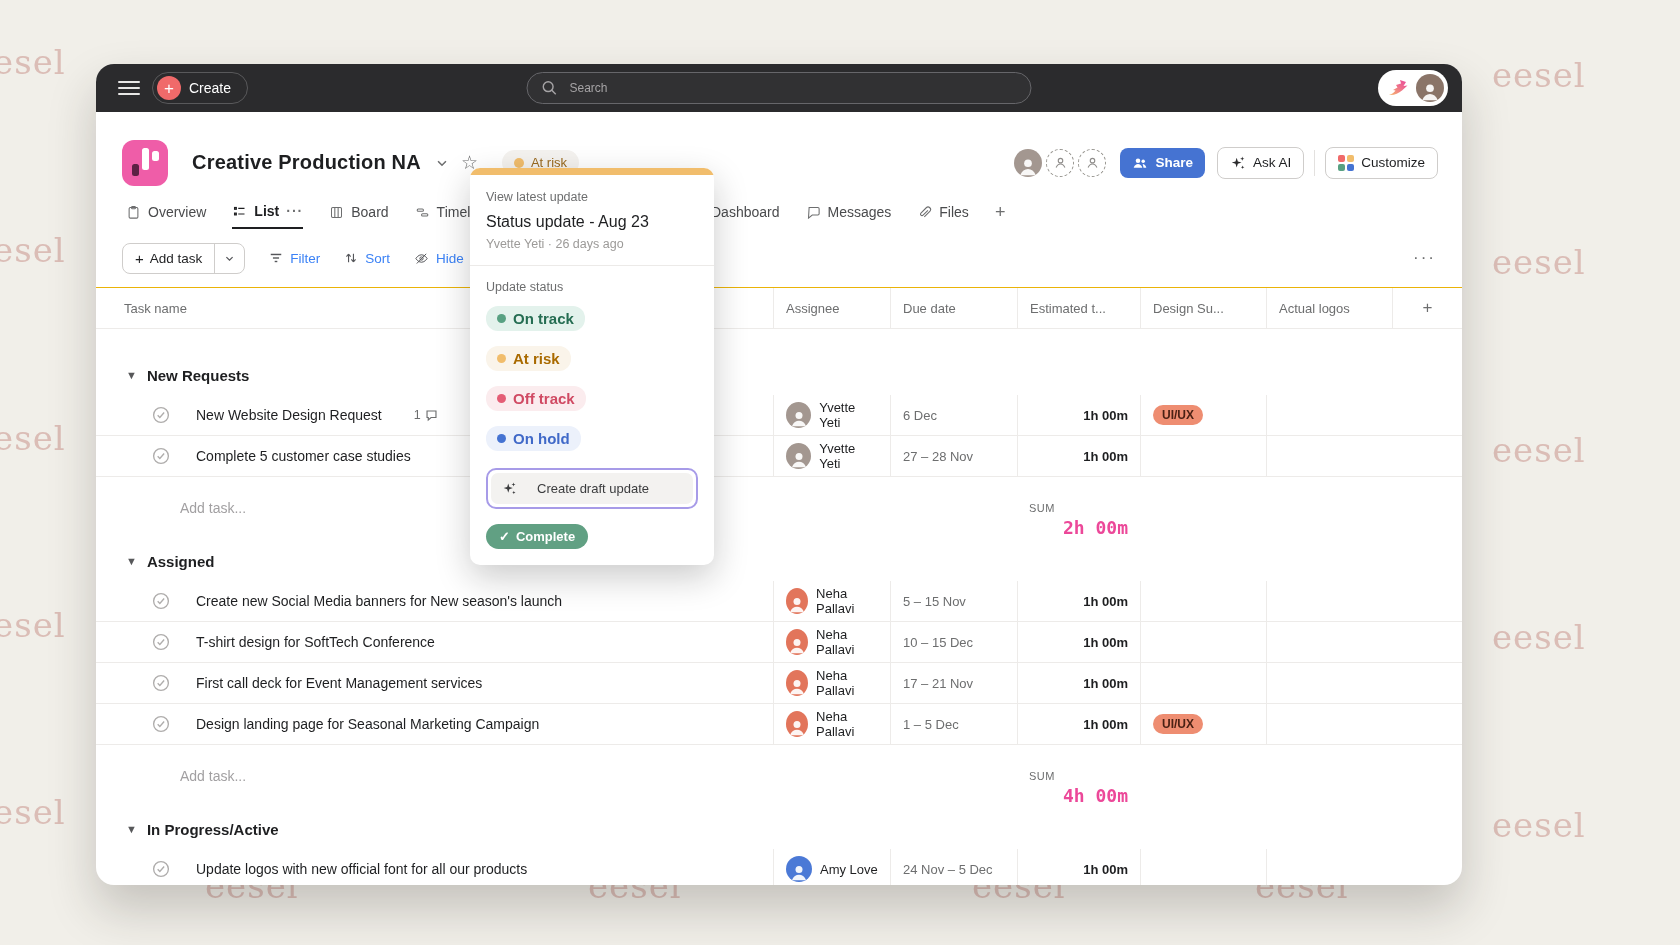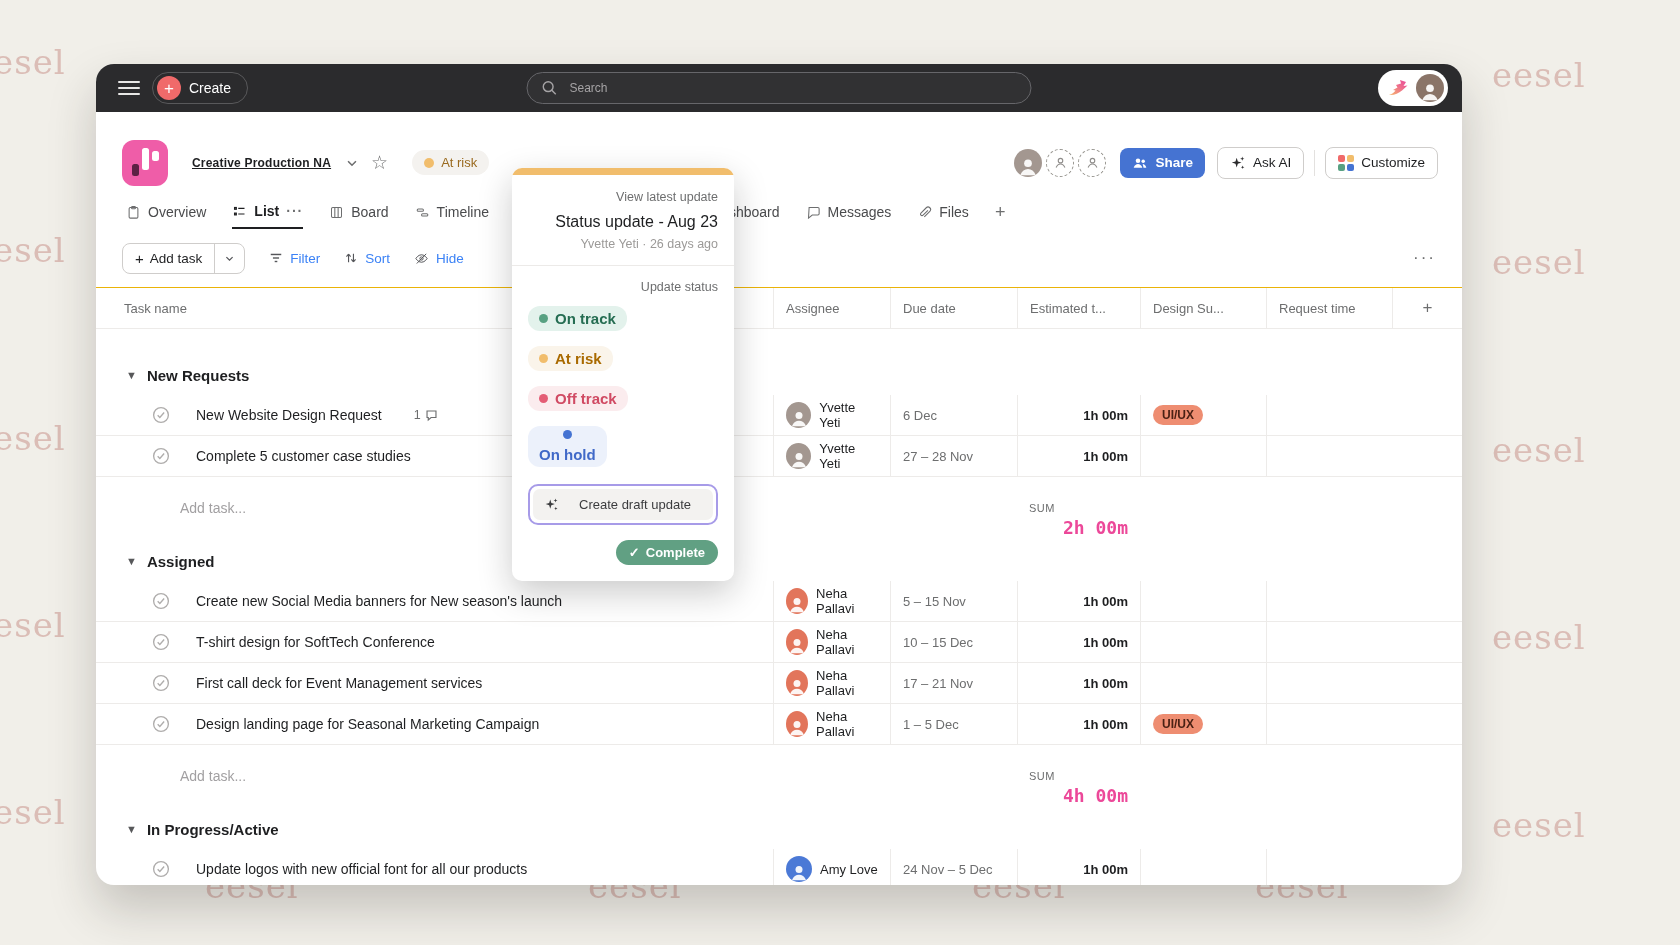--- a/index.html
+++ b/index.html
@@ -30,21 +30,21 @@
                 font-family:"Liberation Sans",sans-serif;}
   .search input::placeholder{color:#a5a3a5;}
   .tb-right{margin-left:auto;background:#fff;border-radius:18px;height:36px;display:flex;align-items:center;
             gap:4px;padding:0 4px 0 8px;}
   .avatar{width:28px;height:28px;border-radius:50%;display:flex;align-items:flex-end;justify-content:center;overflow:hidden;}
 
   
   .proj-header{height:83px;box-sizing:border-box;padding:18px 24px 0 26px;display:flex;align-items:center;}
   .proj-icon{width:46px;height:46px;border-radius:12px;display:flex;align-items:center;justify-content:center;gap:3px;}
   .proj-icon .bar{border-radius:2.5px;}
-  .proj-title{font-size:12px;font-weight:700;margin-left:24px;letter-spacing:.2px;text-decoration:underline;}
+  .proj-title{font-size:20px;font-weight:700;margin-left:24px;letter-spacing:.2px;}
   .hdr-ico{margin-left:14px;color:#6d6e6f;cursor:pointer;}
   .star{font-size:19px;color:#6d6e6f;margin-left:12px;cursor:pointer;}
   .badge{margin-left:24px;display:flex;align-items:center;gap:7px;background:#f4f2ef;border-radius:14px;
          padding:5px 12px;font-size:13px;color:#9a6a1f;cursor:pointer;}
   .dot{width:10px;height:10px;border-radius:50%;}
   .hdr-right{margin-left:auto;display:flex;align-items:center;}
   .av-stack{display:flex;align-items:center;margin-right:14px;}
   .av-stack .avatar{margin-left:2px;}
   .av-dashed{width:28px;height:28px;border-radius:50%;border:1.5px dashed #97958f;box-sizing:border-box;
              display:flex;align-items:center;justify-content:center;margin-left:4px;}
@@ -91,22 +91,22 @@
   .est{justify-content:flex-end;font-size:13px;font-weight:600;}
   .tagpill{font-size:12px;font-weight:600;border-radius:10px;padding:3px 9px;}
   .addrow{height:38px;color:#a2a0a2;font-size:14px;}
   .addrow>div{display:flex;align-items:center;}
   .addrow .lbl{padding-left:84px;cursor:pointer;}
   .sumcell{justify-content:space-between;padding:0 12px;}
   .sumlbl{font-size:11px;color:#6d6e6f;letter-spacing:.5px;}
   .sumval{font-family:"DejaVu Sans Mono",monospace;font-size:18px;font-weight:700;color:#ec4899;margin-top:40px;}
 
   
-  .popover{position:absolute;left:512px;top:168px;width:222px;z-index:40;background:#fff;border-radius:10px;
-           box-shadow:0 12px 34px rgba(20,18,16,.22);overflow:hidden;text-align:right;}
+  .popover{position:absolute;left:470px;top:168px;width:244px;z-index:40;background:#fff;border-radius:10px;
+           box-shadow:0 12px 34px rgba(20,18,16,.22);overflow:hidden;}
   .pop-strip{height:7px;}
   .pop-body{padding:15px 16px 16px;}
   .pop-label{font-size:12.5px;color:#6d6e6f;}
   .pop-title{font-size:16px;margin-top:9px;cursor:pointer;}
   .pop-meta{font-size:12.5px;color:#9c9a98;margin-top:6px;}
   .pop-div{height:1px;background:#eceae8;margin:14px -16px;}
   .pop-opts{margin-top:12px;display:flex;flex-direction:column;align-items:flex-start;gap:15px;}
   .opt{display:inline-flex;align-items:center;gap:7px;border-radius:12px;padding:4px 11px;font-size:15px;
        font-weight:600;cursor:pointer;}
   .opt .dot{width:9px;height:9px;}
@@ -338,21 +338,21 @@
     </div>
     <div class="more">···</div>
   </div>
 
   <div class="grid thead">
     <div>Task name</div>
     <div>Assignee</div>
     <div>Due date</div>
     <div>Estimated t...</div>
     <div>Design Su...</div>
-    <div>Request time</div>
+    <div>Actual logos</div>
     <div class="c-add">+</div>
   </div>
 
   <div class="s-header">
     <span class="tri">▼</span>
     <span class="s-title">New Requests</span>
   </div>
 
   <div class="grid trow">
     <div>
@@ -598,21 +598,21 @@
         <span>On track</span>
         </span>
       <span class="opt" style="background: rgb(250, 244, 234); color: rgb(169, 106, 0);">
         <span class="dot" style="background: rgb(241, 189, 108);"></span>
         <span>At risk</span>
         </span>
       <span class="opt" style="background: rgb(251, 236, 238); color: rgb(208, 74, 99);">
         <span class="dot" style="background: rgb(228, 93, 117);"></span>
         <span>Off track</span>
         </span>
-      <span class="opt" style="background: rgb(236, 241, 251); color: rgb(64, 105, 200); flex-direction: column;">
+      <span class="opt" style="background: rgb(236, 241, 251); color: rgb(64, 105, 200);">
         <span class="dot" style="background: rgb(69, 115, 210);"></span>
         <span>On hold</span>
         </span>
     </div>
     <div class="draftbox" style="border-color: rgb(167, 155, 232);">
       <div class="inner">
         <span>
           <svg width="15" height="15" viewBox="0 0 18 18" fill="#3b3c3e">
               <path d="M7.5 3l1.3 4.2L13 8.5l-4.2 1.3L7.5 14l-1.3-4.2L2 8.5l4.2-1.3z"></path>
               <path d="M13.8 1.8l.6 1.8 1.8.6-1.8.6-.6 1.8-.6-1.8-1.8-.6 1.8-.6z"></path>

